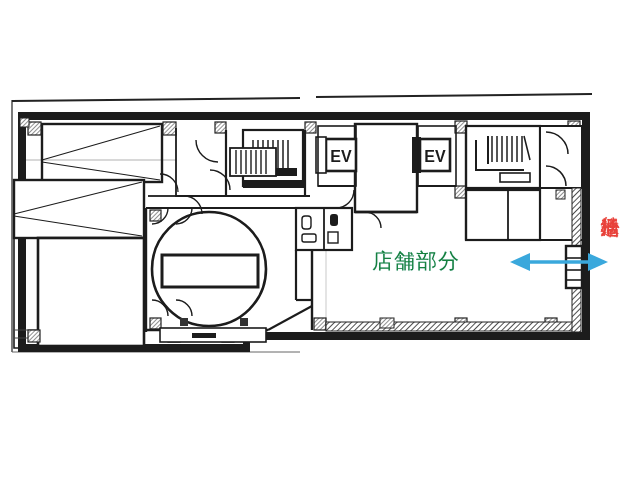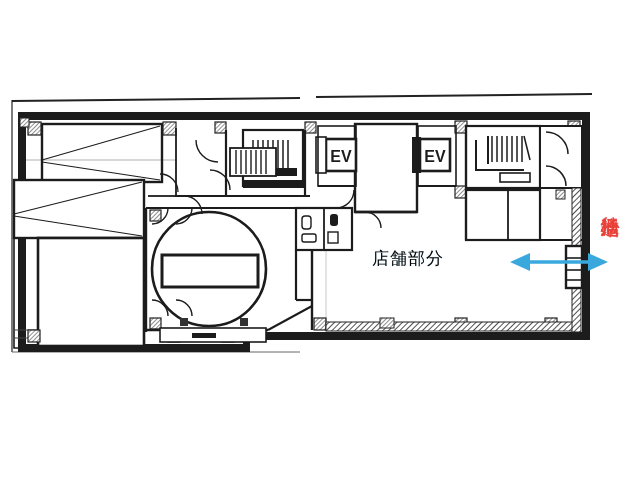--- a/index.html
+++ b/index.html
@@ -28,23 +28,23 @@
     display: block;
   }
   .label-overlay {
     position: absolute;
     pointer-events: none;
   }
   
   #store-area-label {
     left: 372px;
     top: 247px;
-    font-size: 17px;
+    font-size: 21px;
     letter-spacing: 1px;
-    color: #000000;
+    color: #15803d;
     font-family: "DejaVu Sans", sans-serif;
     font-weight: 400;
     white-space: nowrap;
     text-shadow: 0 0 1px rgba(70,167,214,0.35);
   }
   
   #street-name-label {
     right: 8px;
     top: 203px;
     font-size: 19px;

